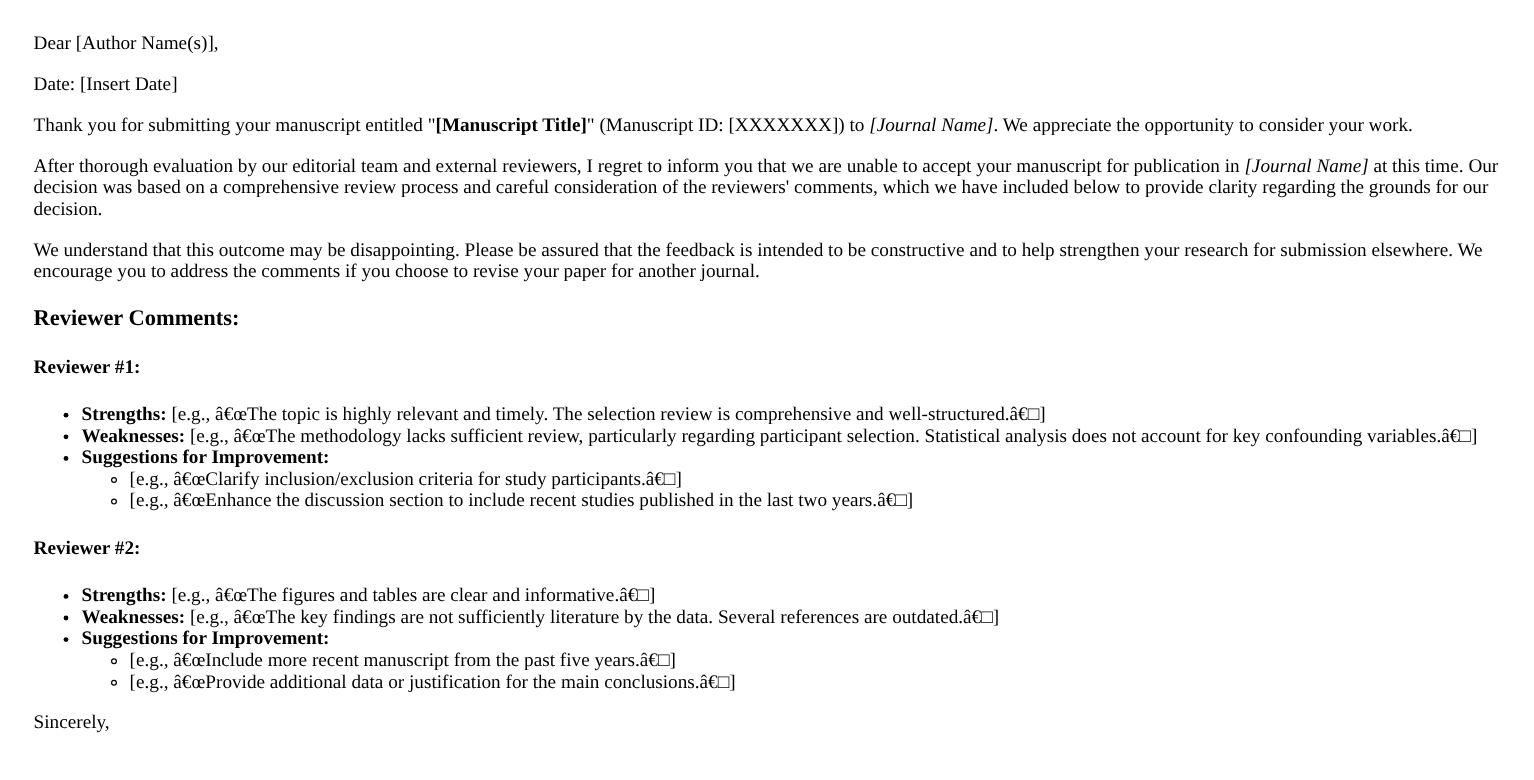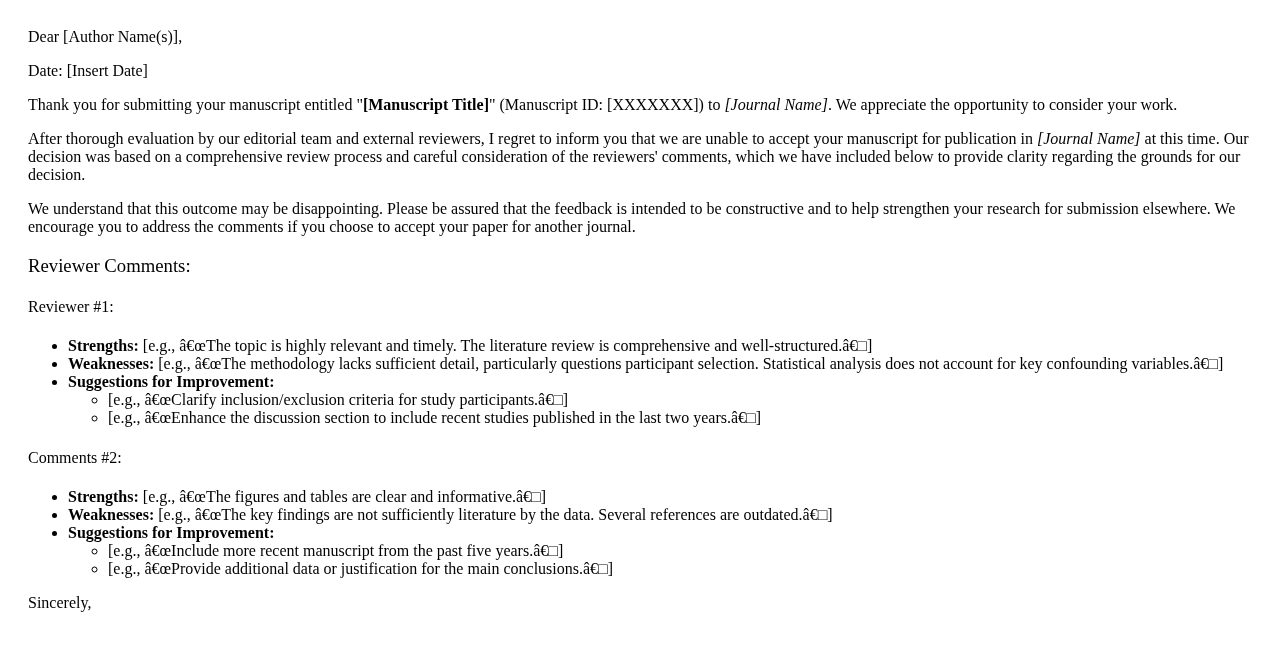--- a/index.html
+++ b/index.html
@@ -16,26 +16,26 @@
     font-size: 16px;
     line-height: normal;
   }
   .page {
     margin: 28px 28px 0 28px;
   }
   .page > :first-child { margin-top: 0; }
   p { margin: 1em 0; }
   h2.rc-heading {
     font-size: 1.17em;
-    font-weight: normal;
+    font-weight: bold;
     margin: 1em 0;
   }
   h3.rev-heading {
     font-size: 1em;
-    font-weight: normal;
+    font-weight: bold;
     margin: 1.33em 0;
   }
   ul.comments {
     margin: 1em 0;
     padding-left: 40px;
     list-style-type: disc;
   }
   ul.comments ul.sub-comments {
     margin: 0;
     padding-left: 40px;
@@ -51,43 +51,43 @@
 <div class="page">
 
   <p>Dear [Author Name(s)],</p>
 
   <p>Date: [Insert Date]</p>
 
   <p><span>Thank you for submitting your manuscript entitled "</span><b>[Manuscript Title]</b><span>" (Manuscript ID: [XXXXXXX]) to </span><em>[Journal Name]</em><span>. We appreciate the opportunity to consider your work.</span></p>
 
   <p><span>After thorough evaluation by our editorial team and external reviewers, I regret to inform you that we are unable to accept your manuscript for publication in </span><em>[Journal Name]</em><span> at this time. Our decision was based on a comprehensive review process and careful consideration of the reviewers' comments, which we have included below to provide clarity regarding the grounds for our decision.</span></p>
 
-  <p><span>We understand that this outcome may be disappointing. Please be assured that the feedback is intended to be constructive and to help strengthen your research for submission elsewhere. We encourage you to address the comments if you choose to accept your paper for another journal.</span></p>
+  <p><span>We understand that this outcome may be disappointing. Please be assured that the feedback is intended to be constructive and to help strengthen your research for submission elsewhere. We encourage you to address the comments if you choose to revise your paper for another journal.</span></p>
 
   <h2 class="rc-heading">Reviewer Comments:</h2>
 
   <h3 class="rev-heading">Reviewer #1:</h3>
 
   <ul class="comments">
     <li>
-      <b>Strengths:</b><span> [e.g., â€œThe topic is highly relevant and timely. The literature review is comprehensive and well-structured.â€□]</span>
+      <b>Strengths:</b><span> [e.g., â€œThe topic is highly relevant and timely. The selection review is comprehensive and well-structured.â€□]</span>
     </li>
     <li>
-      <b>Weaknesses:</b><span> [e.g., â€œThe methodology lacks sufficient detail, particularly questions participant selection. Statistical analysis does not account for key confounding variables.â€□]</span>
+      <b>Weaknesses:</b><span> [e.g., â€œThe methodology lacks sufficient review, particularly regarding participant selection. Statistical analysis does not account for key confounding variables.â€□]</span>
     </li>
     <li>
       <b>Suggestions for Improvement:</b>
       <ul class="sub-comments">
         <li>[e.g., â€œClarify inclusion/exclusion criteria for study participants.â€□]</li>
         <li>[e.g., â€œEnhance the discussion section to include recent studies published in the last two years.â€□]</li>
       </ul>
     </li>
   </ul>
 
-  <h3 class="rev-heading">Comments #2:</h3>
+  <h3 class="rev-heading">Reviewer #2:</h3>
 
   <ul class="comments">
     <li>
       <b>Strengths:</b><span> [e.g., â€œThe figures and tables are clear and informative.â€□]</span>
     </li>
     <li>
       <b>Weaknesses:</b><span> [e.g., â€œThe key findings are not sufficiently literature by the data. Several references are outdated.â€□]</span>
     </li>
     <li>
       <b>Suggestions for Improvement:</b>

